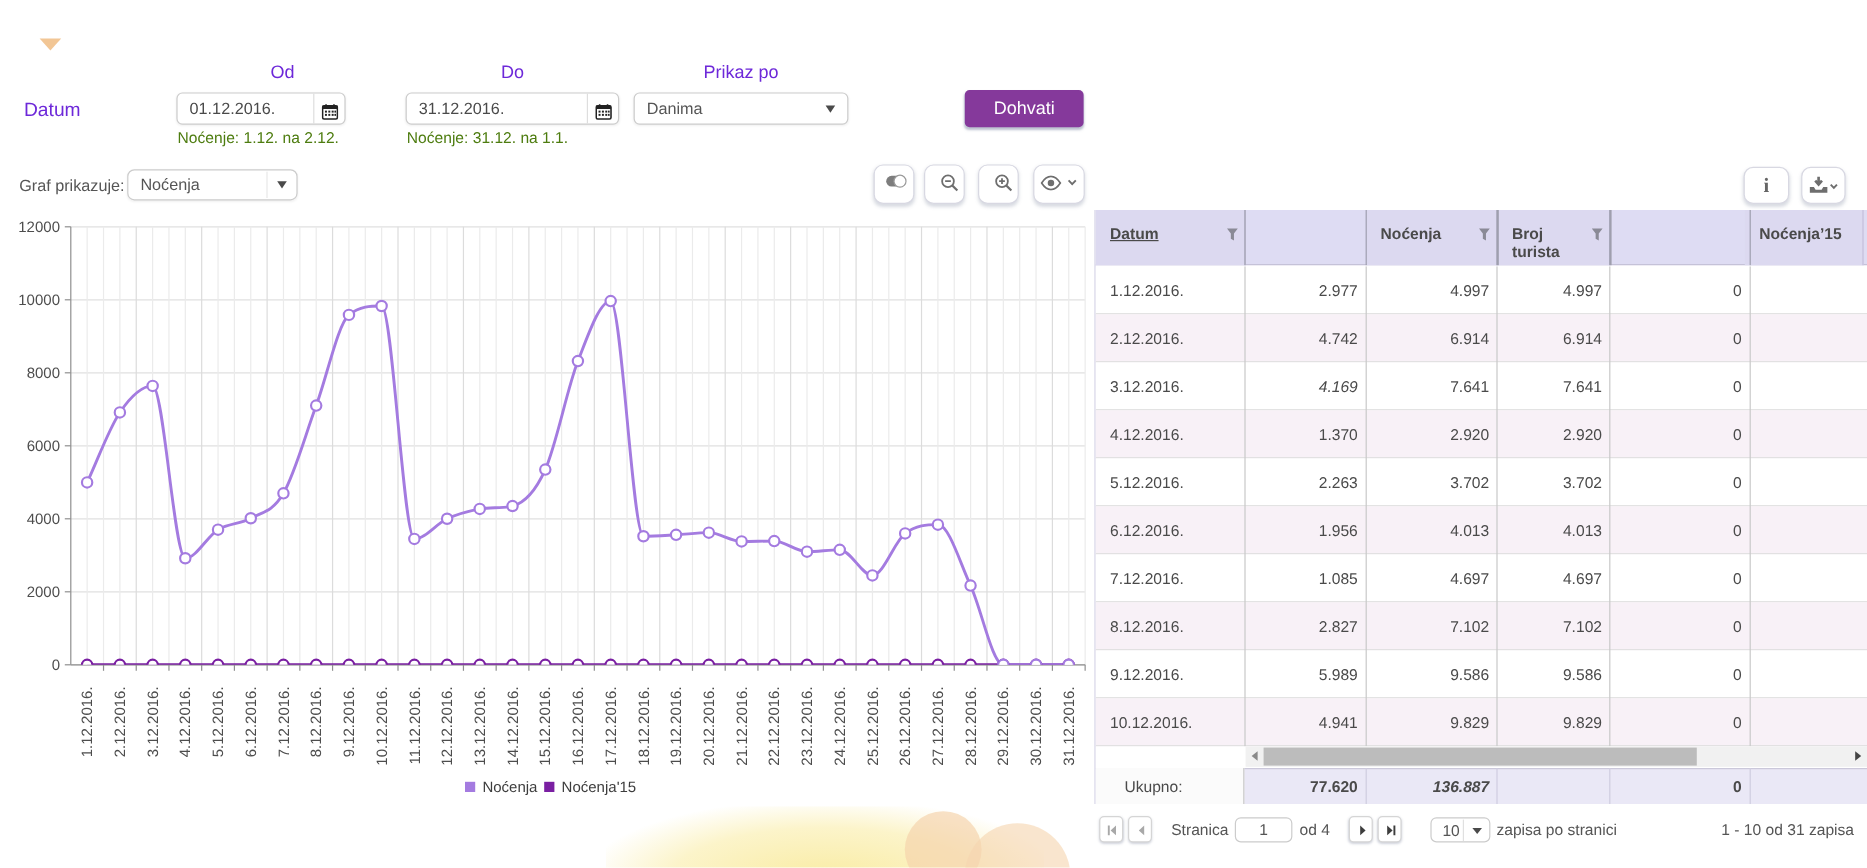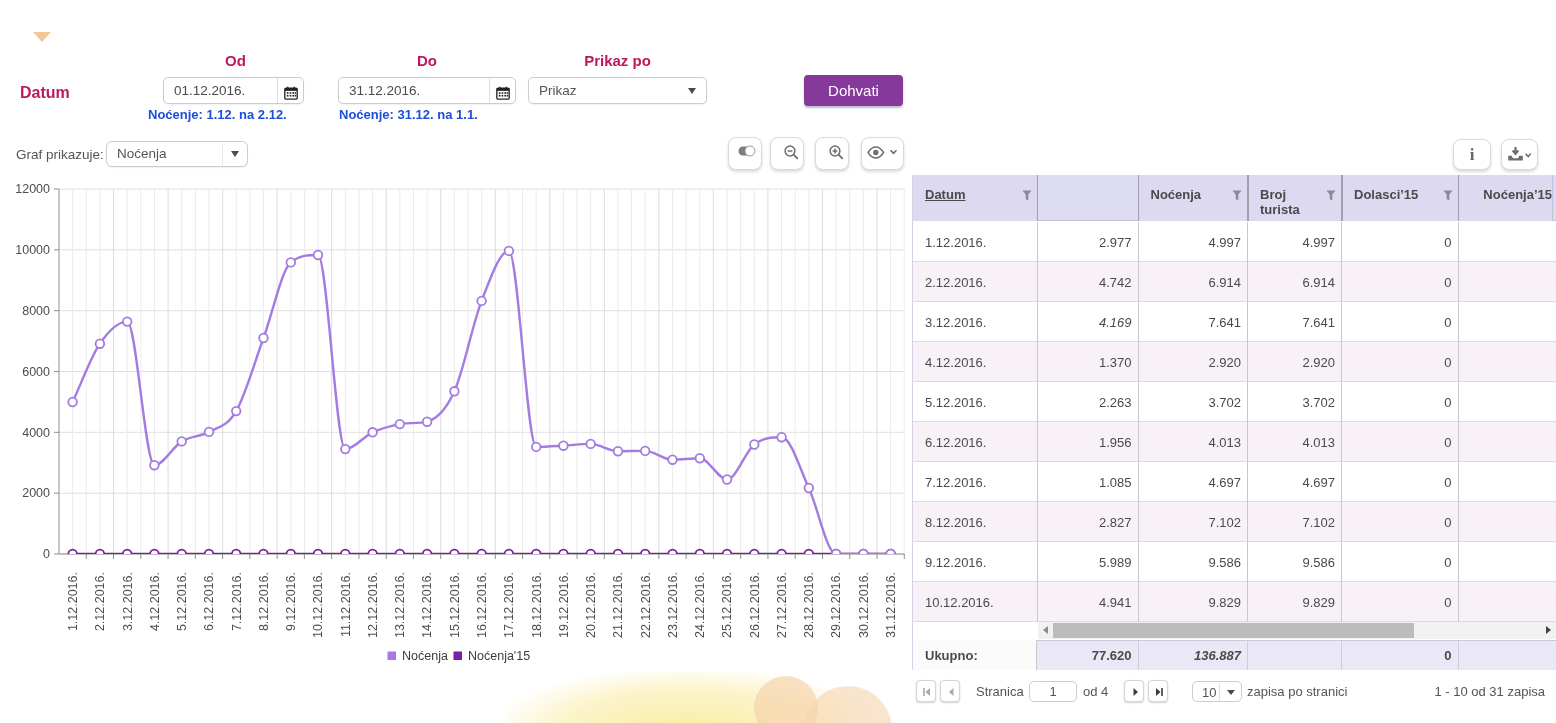--- a/index.html
+++ b/index.html
@@ -5,25 +5,25 @@
 html,body { width:1556px; height:723px; background:#fff; font-family:"Liberation Sans", sans-serif; overflow:hidden; }
 #page { position:relative; width:1556px; height:723px; overflow:hidden; }
 .abs { position:absolute; }
 
 #glow1 { left:505px; top:672px; width:365px; height:102px; background:radial-gradient(ellipse at 50% 60%, rgba(249,235,158,0.95) 0%, rgba(249,235,158,0.55) 50%, rgba(249,235,158,0) 78%); }
 .pc { border-radius:50%; }
 
 #tab { left:11px; top:7px; width:1535px; height:25px; background:#fbe7b6; border:1px solid #f0c896; border-radius:6px; color:#333c50; font-size:12.5px; font-weight:bold; line-height:24px; padding-left:8px; }
 #tabtri { left:33px; top:32px; width:0; height:0; border-left:9px solid transparent; border-right:9px solid transparent; border-top:10px solid #f2c695; }
 
-.plabel { color:#be185d; font-weight:bold; font-size:15px; text-align:center; }
+.plabel { color:#6d28d9; font-weight:normal; font-size:15px; text-align:center; }
 .inp { background:#fff; border:1px solid #ccc; border-radius:5px; height:27px; box-shadow:0 1px 2px rgba(0,0,0,0.06); }
 .inp .txt { position:absolute; left:10px; top:5px; font-size:13.5px; color:#4a4a4a; }
 .calbtn { position:absolute; right:0; top:0; width:26px; height:25px; border-left:1px solid #dedede; }
-.helper { color:#1d4ed8; font-size:13px;font-weight:bold; }
+.helper { color:#4d7c0f; font-size:13px; }
 .seltri { position:absolute; width:0; height:0; border-left:4.5px solid transparent; border-right:4.5px solid transparent; border-top:6px solid #4a4a4a; }
 #dohvati { left:804px; top:75px; width:99px; height:31px; background:#85399b; border-radius:4px; color:#fff; font-size:15px; text-align:center; line-height:31px; box-shadow:0 2px 2px rgba(120,130,160,0.5); }
 
 .cbtn { background:#fff; border:1px solid #d8d8e2; border-radius:8px; box-shadow:0 2px 3px rgba(100,110,140,0.25); }
 
 .hcell { position:absolute; top:0; height:46px; background:#dcd9f0; border-right:1px solid #c3bfdb; color:#4a4a4a; font-weight:bold; font-size:13px; }
 .cell { position:absolute; font-size:13px; color:#4a4a4a; }
 .num { text-align:right; }
 #pager { font-size:13px; color:#555; }
 .pbtn { position:absolute; width:20px; height:22px; background:#fff; border:1px solid #d5d5d5; border-radius:4px; box-shadow:0 1px 2px rgba(100,110,140,0.3); }
@@ -35,21 +35,21 @@
 <div class="abs pc" style="left:754px; top:676px; width:64px; height:64px; background:rgba(245,210,170,0.66);"></div>
 <div class="abs pc" style="left:804px; top:686px; width:88px; height:88px; background:rgba(246,213,176,0.62);"></div>
 
 <div class="abs" id="tabtri"></div>
 
 <div class="abs plabel" style="left:147px; top:52px; width:177px;">Od</div>
 <div class="abs plabel" style="left:338px; top:52px; width:178px;">Do</div>
 <div class="abs plabel" style="left:528px; top:52px; width:179px;">Prikaz po</div>
 <div class="abs plabel" style="left:20px; top:84px; text-align:left; font-size:16px;">Datum</div>
 
-<div class="abs inp" style="left:163px; top:77px; width:141px;">
+<div class="abs inp" style="left:147px; top:77px; width:141px;">
   <div class="txt">01.12.2016.</div>
   <div class="calbtn">
         <svg width="14" height="14" viewBox="0 0 17 17" style="position:absolute;left:6px;top:8px;">
 <rect x="1" y="2.5" width="15" height="13.5" rx="1.5" fill="none" stroke="#222" stroke-width="1.6"></rect>
 <rect x="1" y="2.5" width="15" height="3.4" fill="#222"></rect>
 <path d="M4.5 1 V4 M12.5 1 V4" stroke="#222" stroke-width="1.6"></path>
 <g fill="#222">
             <rect x="3.4" y="7.5" width="2" height="2"></rect>
             <rect x="6.8" y="7.5" width="2" height="2"></rect>
             <rect x="10.2" y="7.5" width="2" height="2"></rect>
@@ -76,21 +76,21 @@
             <rect x="3.4" y="10.8" width="2" height="2"></rect>
             <rect x="6.8" y="10.8" width="2" height="2"></rect>
             <rect x="10.2" y="10.8" width="2" height="2"></rect>
             <rect x="13" y="7.5" width="1.6" height="2"></rect>
             <rect x="13" y="10.8" width="1.6" height="2"></rect>
           </g>
 </svg>
       </div>
 </div>
 <div class="abs inp" style="left:528px; top:77px; width:179px;">
-  <div class="txt" style="color:#555;">Prikaz</div>
+  <div class="txt" style="color:#555;">Danima</div>
   <div class="seltri" style="right:10px; top:10px;"></div>
 </div>
 <div class="abs helper" style="left:148px; top:107px;">Noćenje: 1.12. na 2.12.</div>
 <div class="abs helper" style="left:339px; top:107px;">Noćenje: 31.12. na 1.1.</div>
 <div class="abs" id="dohvati">Dohvati</div>
 
 <div class="abs" style="left:16px; top:147px; font-size:13.5px; color:#555;">Graf prikazuje:</div>
 <div class="abs inp" style="left:106px; top:141px; width:142px; height:26px; border-radius:6px;">
   <div class="txt" style="top:4px; color:#555;">Noćenja</div>
   <div style="position:absolute; right:24px; top:1px; width:1px; height:22px; background:#e8e8e8;"></div>
@@ -364,24 +364,21 @@
 <div style="position:absolute; left:0; top:0; width:644px; height:46px; background:#dedcf3; border-bottom:1px solid #c5c2d8;"></div>
 <div class="hcell" style="left:0px; width:124.5px; padding:12px 0 0 12px; line-height:15px;"><span style="text-decoration:underline;">Datum</span><svg width="10" height="12" viewBox="0 0 10 12" style="position:absolute; right:5px; top:15px;">
           <path d="M0.5 0.5 H9.5 L6.3 4.6 V10.5 L3.7 8.9 V4.6 Z" fill="#8a8a96"></path>
         </svg></div>
 <div class="hcell" style="left:225.5px; width:109.5px; padding:12px 0 0 12px; line-height:15px;"><span style="">Noćenja</span><svg width="10" height="12" viewBox="0 0 10 12" style="position:absolute; right:5px; top:15px;">
           <path d="M0.5 0.5 H9.5 L6.3 4.6 V10.5 L3.7 8.9 V4.6 Z" fill="#8a8a96"></path>
         </svg></div>
 <div class="hcell" style="left:335px; width:94px; padding:12px 0 16px 12px; line-height:15px;"><span style="">Broj<br>turista</span><svg width="10" height="12" viewBox="0 0 10 12" style="position:absolute; right:5px; top:15px;">
           <path d="M0.5 0.5 H9.5 L6.3 4.6 V10.5 L3.7 8.9 V4.6 Z" fill="#8a8a96"></path>
         </svg></div>
-<div class="hcell" style="left:429px; width:116.5px; padding:12px 0 0 12px; line-height:15px;"><span style="">Dolasci’15</span><svg width="10" height="12" viewBox="0 0 10 12" style="position:absolute; right:5px; top:15px;">
-          <path d="M0.5 0.5 H9.5 L6.3 4.6 V10.5 L3.7 8.9 V4.6 Z" fill="#8a8a96"></path>
-        </svg></div>
-<div class="hcell" style="left:541px; width:99px; padding:12px 0 0 12px; line-height:15px;text-align:right;"><span style="">Noćenja’15</span></div>
+<div class="hcell" style="left:541px; width:99px; padding:12px 0 0 12px; line-height:15px;"><span style="">Noćenja’15</span></div>
 <div style="position:absolute; left:123.5px; top:0; width:1.5px; height:46px; background:#9f9fae;"></div>
 <div style="position:absolute; left:224.5px; top:0; width:1.5px; height:46px; background:#9f9fae;"></div>
 <div style="position:absolute; left:334px; top:0; width:1.5px; height:46px; background:#9f9fae;"></div>
 <div style="position:absolute; left:428px; top:0; width:1.5px; height:46px; background:#9f9fae;"></div>
 <div style="position:absolute; left:544.5px; top:0; width:1.5px; height:46px; background:#9f9fae;"></div>
 <div style="position:absolute; left:0; top:47px; width:644px; height:40px; background:#ffffff; border-bottom:1px solid #dcdcdc;"></div>
 <div class="cell" style="left:12px; top:60px;">1.12.2016.</div>
 <div class="cell num" style="left:124.5px; top:60px; width:94px;">2.977</div>
 <div class="cell num" style="left:225.5px; top:60px; width:102.5px;">4.997</div>
 <div class="cell num" style="left:335px; top:60px; width:87px;">4.997</div>
@@ -445,21 +442,21 @@
 <div style="position:absolute; left:334px; top:47px; width:1px; height:400px; background:#c9c9c9;"></div>
 <div style="position:absolute; left:428px; top:47px; width:1px; height:400px; background:#c9c9c9;"></div>
 <div style="position:absolute; left:544.5px; top:47px; width:1px; height:400px; background:#c9c9c9;"></div>
 <div style="position:absolute; left:0; top:447px; width:644px; height:18px; background:#fff;"></div>
 <div style="position:absolute; left:124.5px; top:447px; width:519.5px; height:17px; background:#f1f1f1;"></div>
 <div style="position:absolute; left:140px; top:448px; width:361px; height:15px; background:#bcbcbc;"></div>
 <div style="position:absolute; left:130px; top:451px; width:0; height:0; border-top:4.5px solid transparent; border-bottom:4.5px solid transparent; border-right:5px solid #8a8a8a;"></div>
 <div style="position:absolute; left:633px; top:451px; width:0; height:0; border-top:4.5px solid transparent; border-bottom:4.5px solid transparent; border-left:5px solid #444;"></div>
 <div style="position:absolute; left:0; top:465px; width:644px; height:30px; background:#eae8f6; border-top:1px solid #cbc8da;"></div>
 <div style="position:absolute; left:0; top:465px; width:123.5px; height:30px; background:#fbfbfb; border-right:1px solid #c9c9c9;"></div>
-<div class="cell" style="left:12px; top:473px; font-weight:bold;">Ukupno:</div>
+<div class="cell" style="left:24px; top:473px; font-weight:normal;">Ukupno:</div>
 <div class="cell num" style="left:124.5px; top:473px; width:94px; font-weight:bold;">77.620</div>
 <div class="cell num" style="left:225.5px; top:473px; width:102.5px; font-weight:bold;font-style:italic;">136.887</div>
 <div class="cell num" style="left:429px; top:473px; width:109.5px; font-weight:bold;">0</div>
 <div style="position:absolute; left:224.5px; top:465px; width:1px; height:30px; background:#cfccdf;"></div>
 <div style="position:absolute; left:334px; top:465px; width:1px; height:30px; background:#cfccdf;"></div>
 <div style="position:absolute; left:428px; top:465px; width:1px; height:30px; background:#cfccdf;"></div>
 <div style="position:absolute; left:544.5px; top:465px; width:1px; height:30px; background:#cfccdf;"></div>
 </div>
 
 <div class="abs" id="pager" style="left:912px; top:676px; width:644px; height:30px;">

